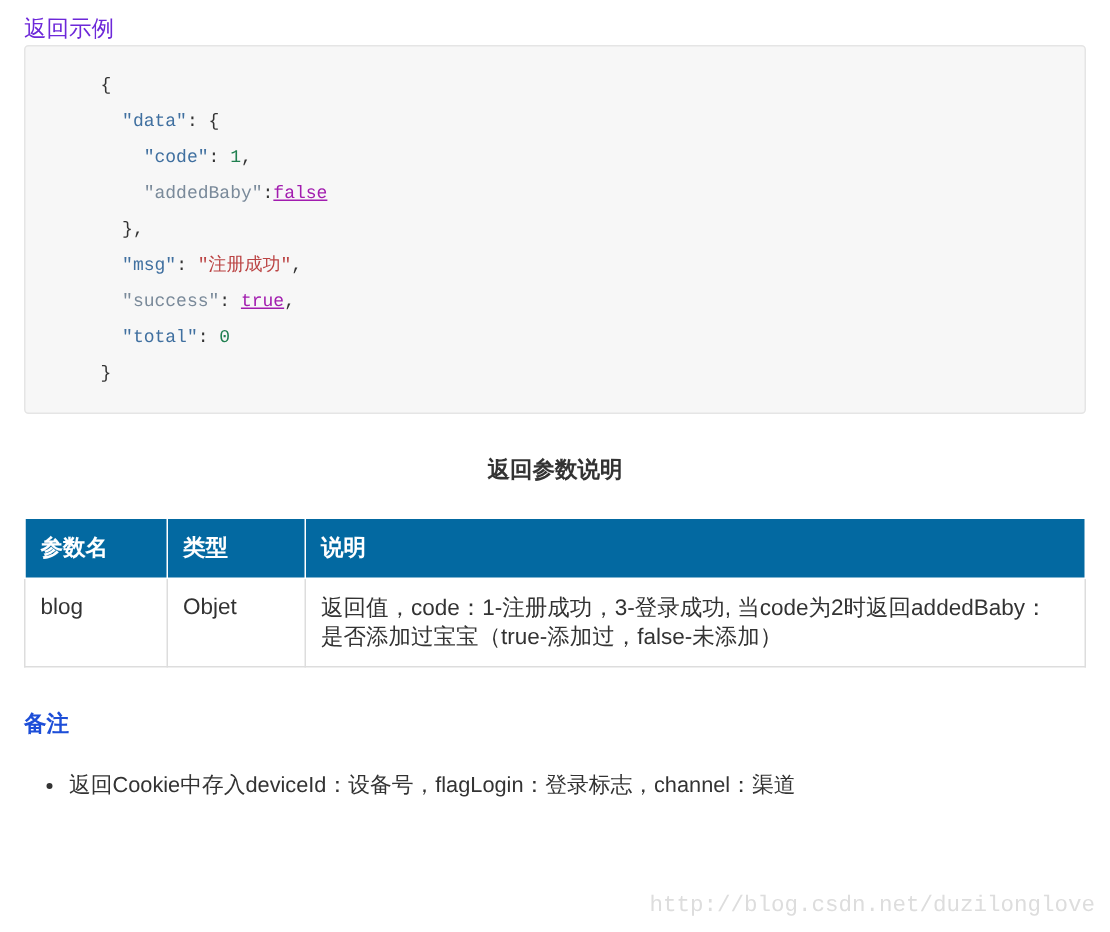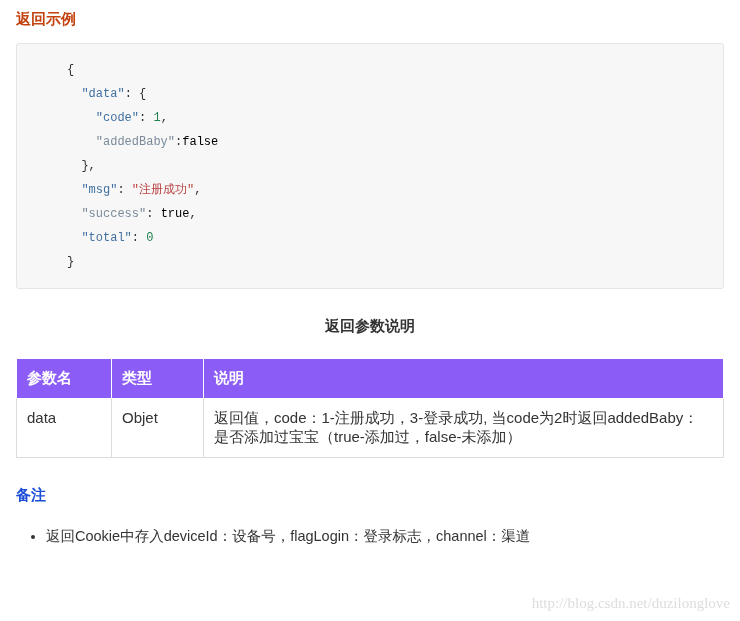--- a/index.html
+++ b/index.html
@@ -9,59 +9,59 @@
     }
     body {
       font-family: "Microsoft YaHei", "PingFang SC", Arial, sans-serif;
       background: #fff;
       color: #333;
       padding: 10px 16px;
       width: 740px;
     }
     .section-title {
       font-size: 15px;
-      font-weight: bold;
-      color: #c2410c;
-      margin-bottom: 14px;
+      font-weight: normal;
+      color: #6d28d9;
+      margin-bottom: 1px;
     }
     .code-block {
       background: #f7f7f7;
       border: 1px solid #e5e5e5;
       border-radius: 3px;
       padding: 14px 14px 14px 50px;
       font-family: Consolas, Monaco, "Courier New", monospace;
       font-size: 12px;
       line-height: 2.0;
       color: #333;
       margin-bottom: 28px;
     }
     .code-block .line {
       white-space: pre;
     }
     .tok-punc { color: #333; }
     .tok-key { color: #4070a0; }
     .tok-num { color: #208050; }
     .tok-str { color: #bb4444; }
-    .tok-bool { color: #000000; }
+    .tok-bool { color: #a21caf; text-decoration: underline; }
     .tok-prop { color: #7a8a9a; }
     .section-title-2 {
       font-size: 15px;
       font-weight: bold;
       color: #333;
       margin-top: 8px;
       margin-bottom: 22px;
       text-align: center;
     }
     table.param-table {
       width: 100%;
       border-collapse: collapse;
       margin-bottom: 28px;
     }
     table.param-table th {
-      background: #8b5cf6;
+      background: #0369a1;
       color: #fff;
       text-align: left;
       font-weight: bold;
       font-size: 15px;
       padding: 10px 10px;
       border: 1px solid #fff;
     }
     table.param-table td {
       border: 1px solid #ddd;
       padding: 10px 10px;
@@ -83,21 +83,21 @@
       color: #333;
     }
     ul.remark-list li {
       list-style-type: disc;
     }
     .watermark {
       position: absolute;
       right: 10px;
       top: 595px;
       color: #ddd;
-      font-family: Liberation Serif, serif;
+      font-family: Liberation Mono, monospace;
       font-size: 15px;
       pointer-events: none;
     }
   </style>
 </head>
 <body>
 
 <h3 class="section-title">返回示例</h3>
 
 <div class="code-block">
@@ -117,21 +117,21 @@
 <table class="param-table">
   <thead>
     <tr>
       <th class="col-name">参数名</th>
       <th class="col-type">类型</th>
       <th>说明</th>
     </tr>
   </thead>
   <tbody>
     <tr>
-      <td>data</td>
+      <td>blog</td>
       <td>Objet</td>
       <td>返回值，code：1-注册成功，3-登录成功, 当code为2时返回addedBaby：是否添加过宝宝（true-添加过，false-未添加）</td>
     </tr>
   </tbody>
 </table>
 
 <h3 class="remark-title">备注</h3>
 
 <ul class="remark-list">
   <li>返回Cookie中存入deviceId：设备号，flagLogin：登录标志，channel：渠道</li>

